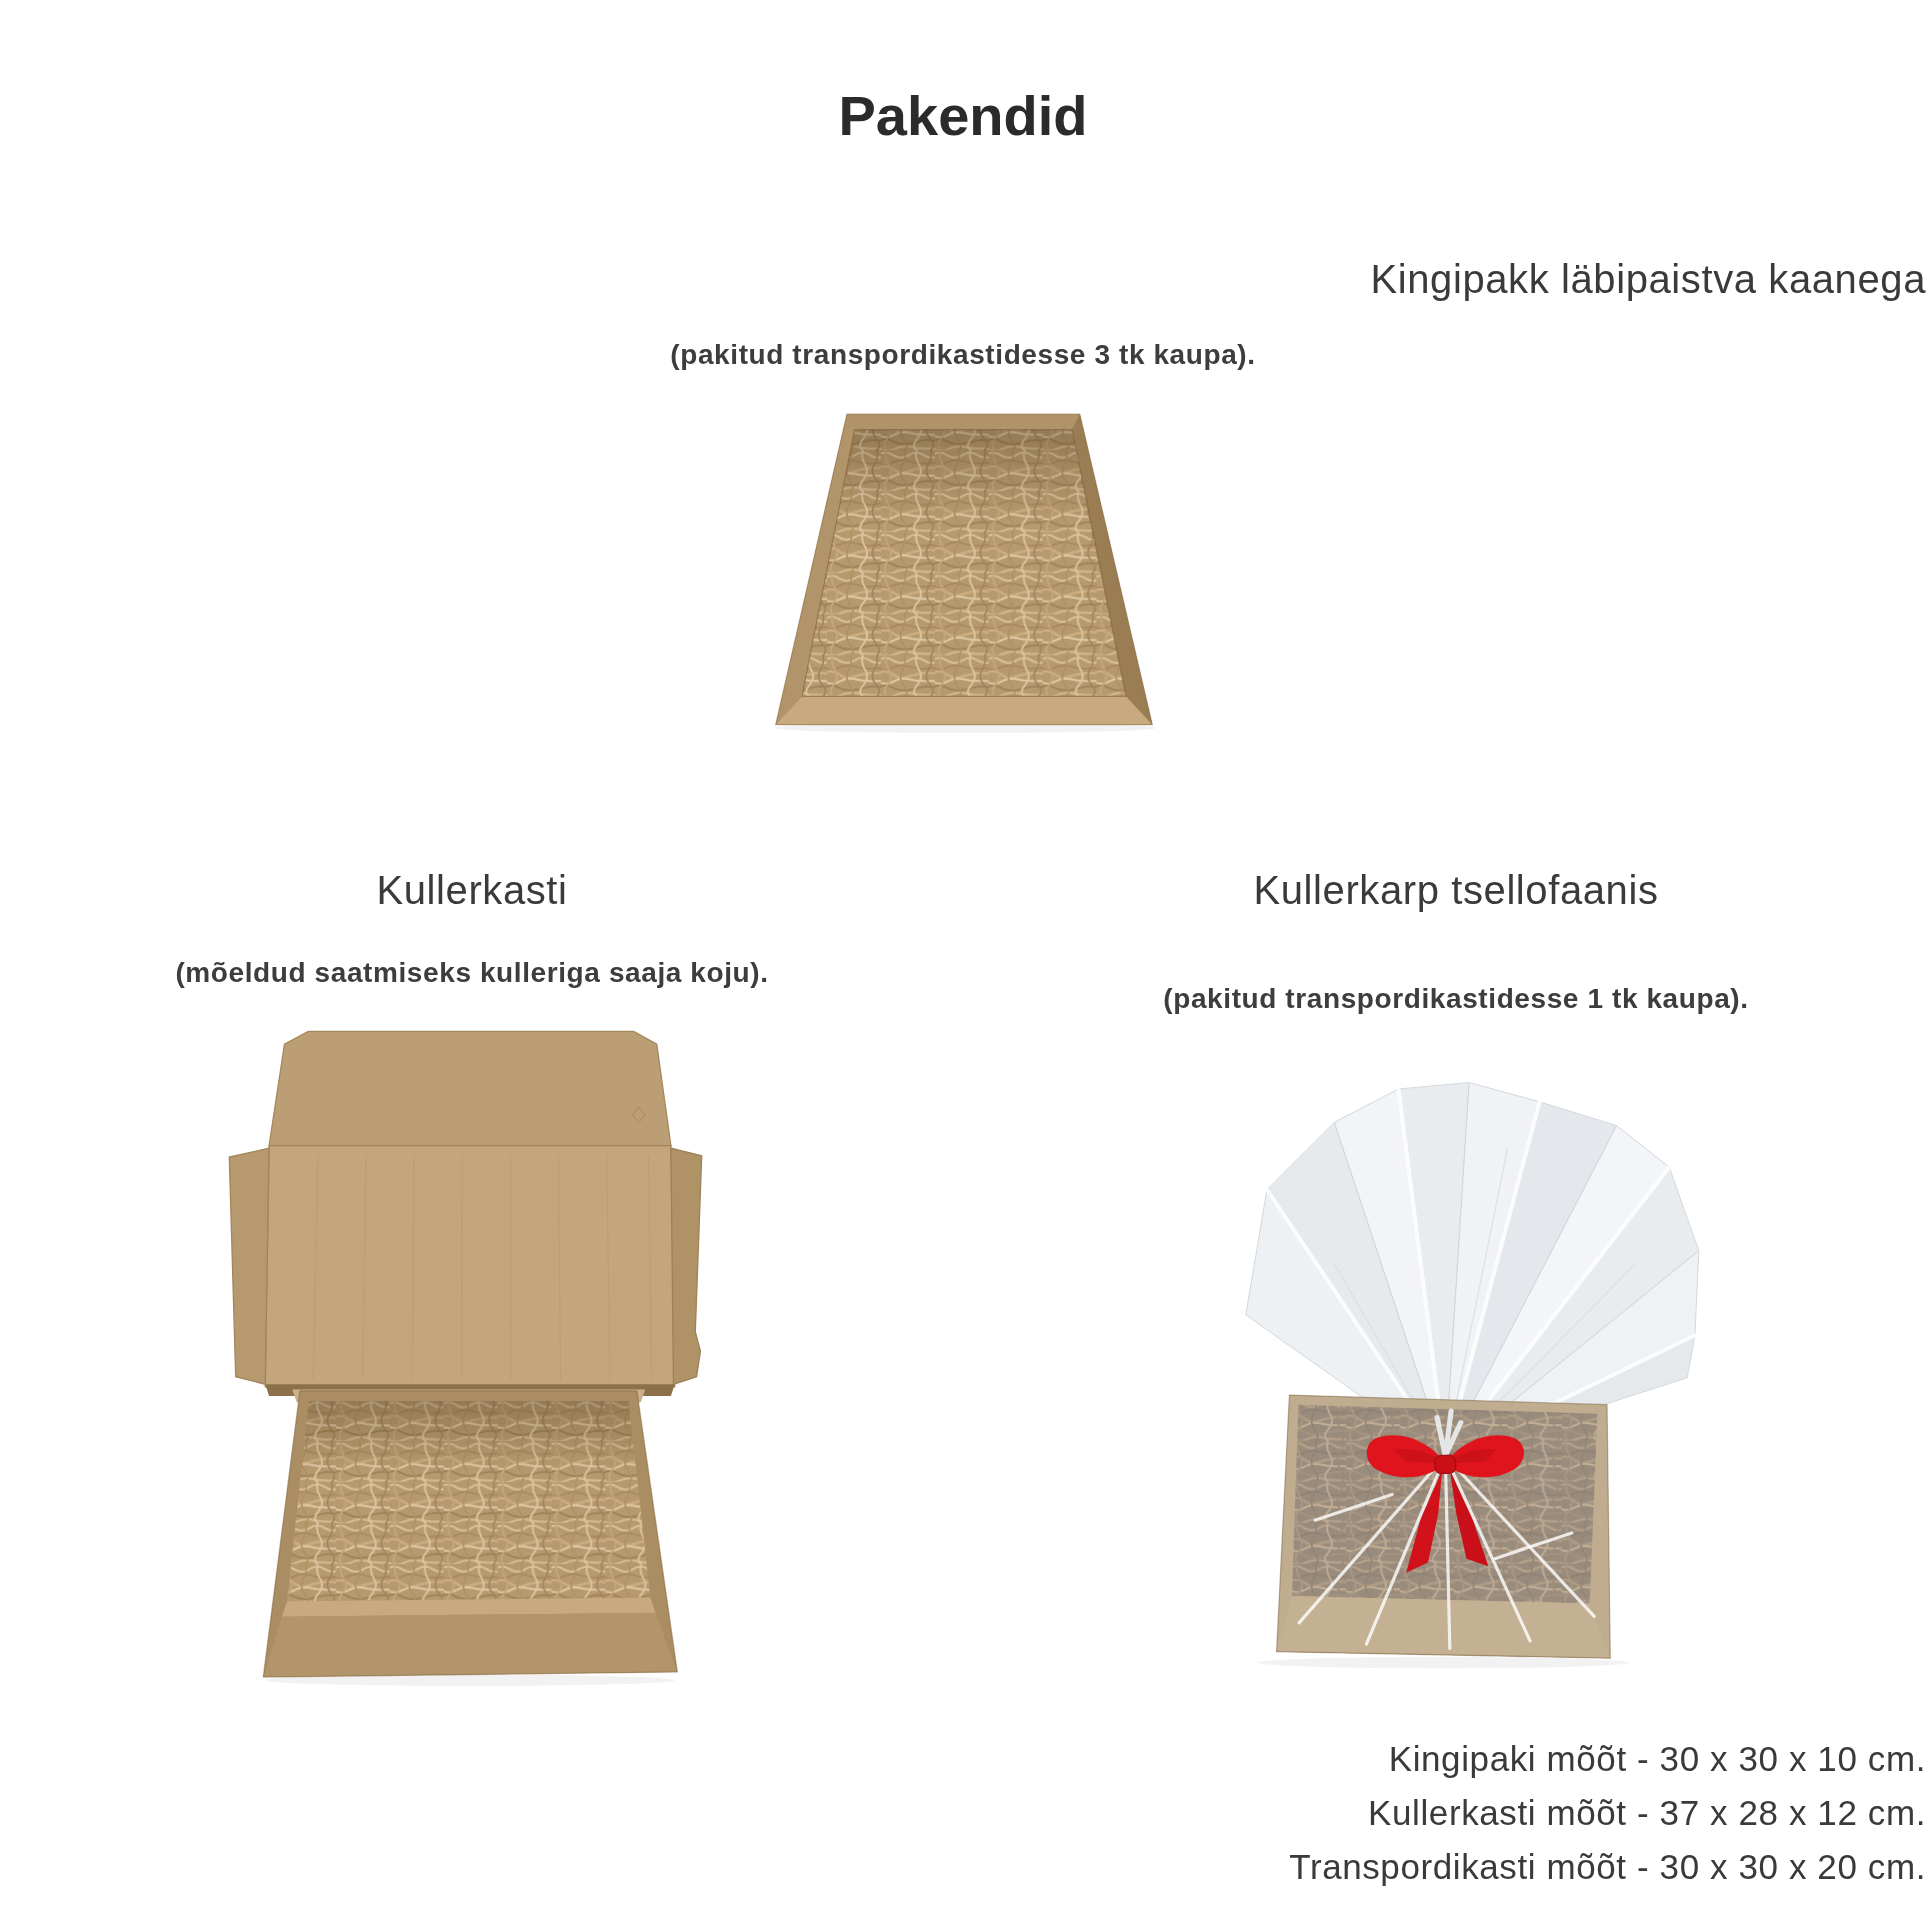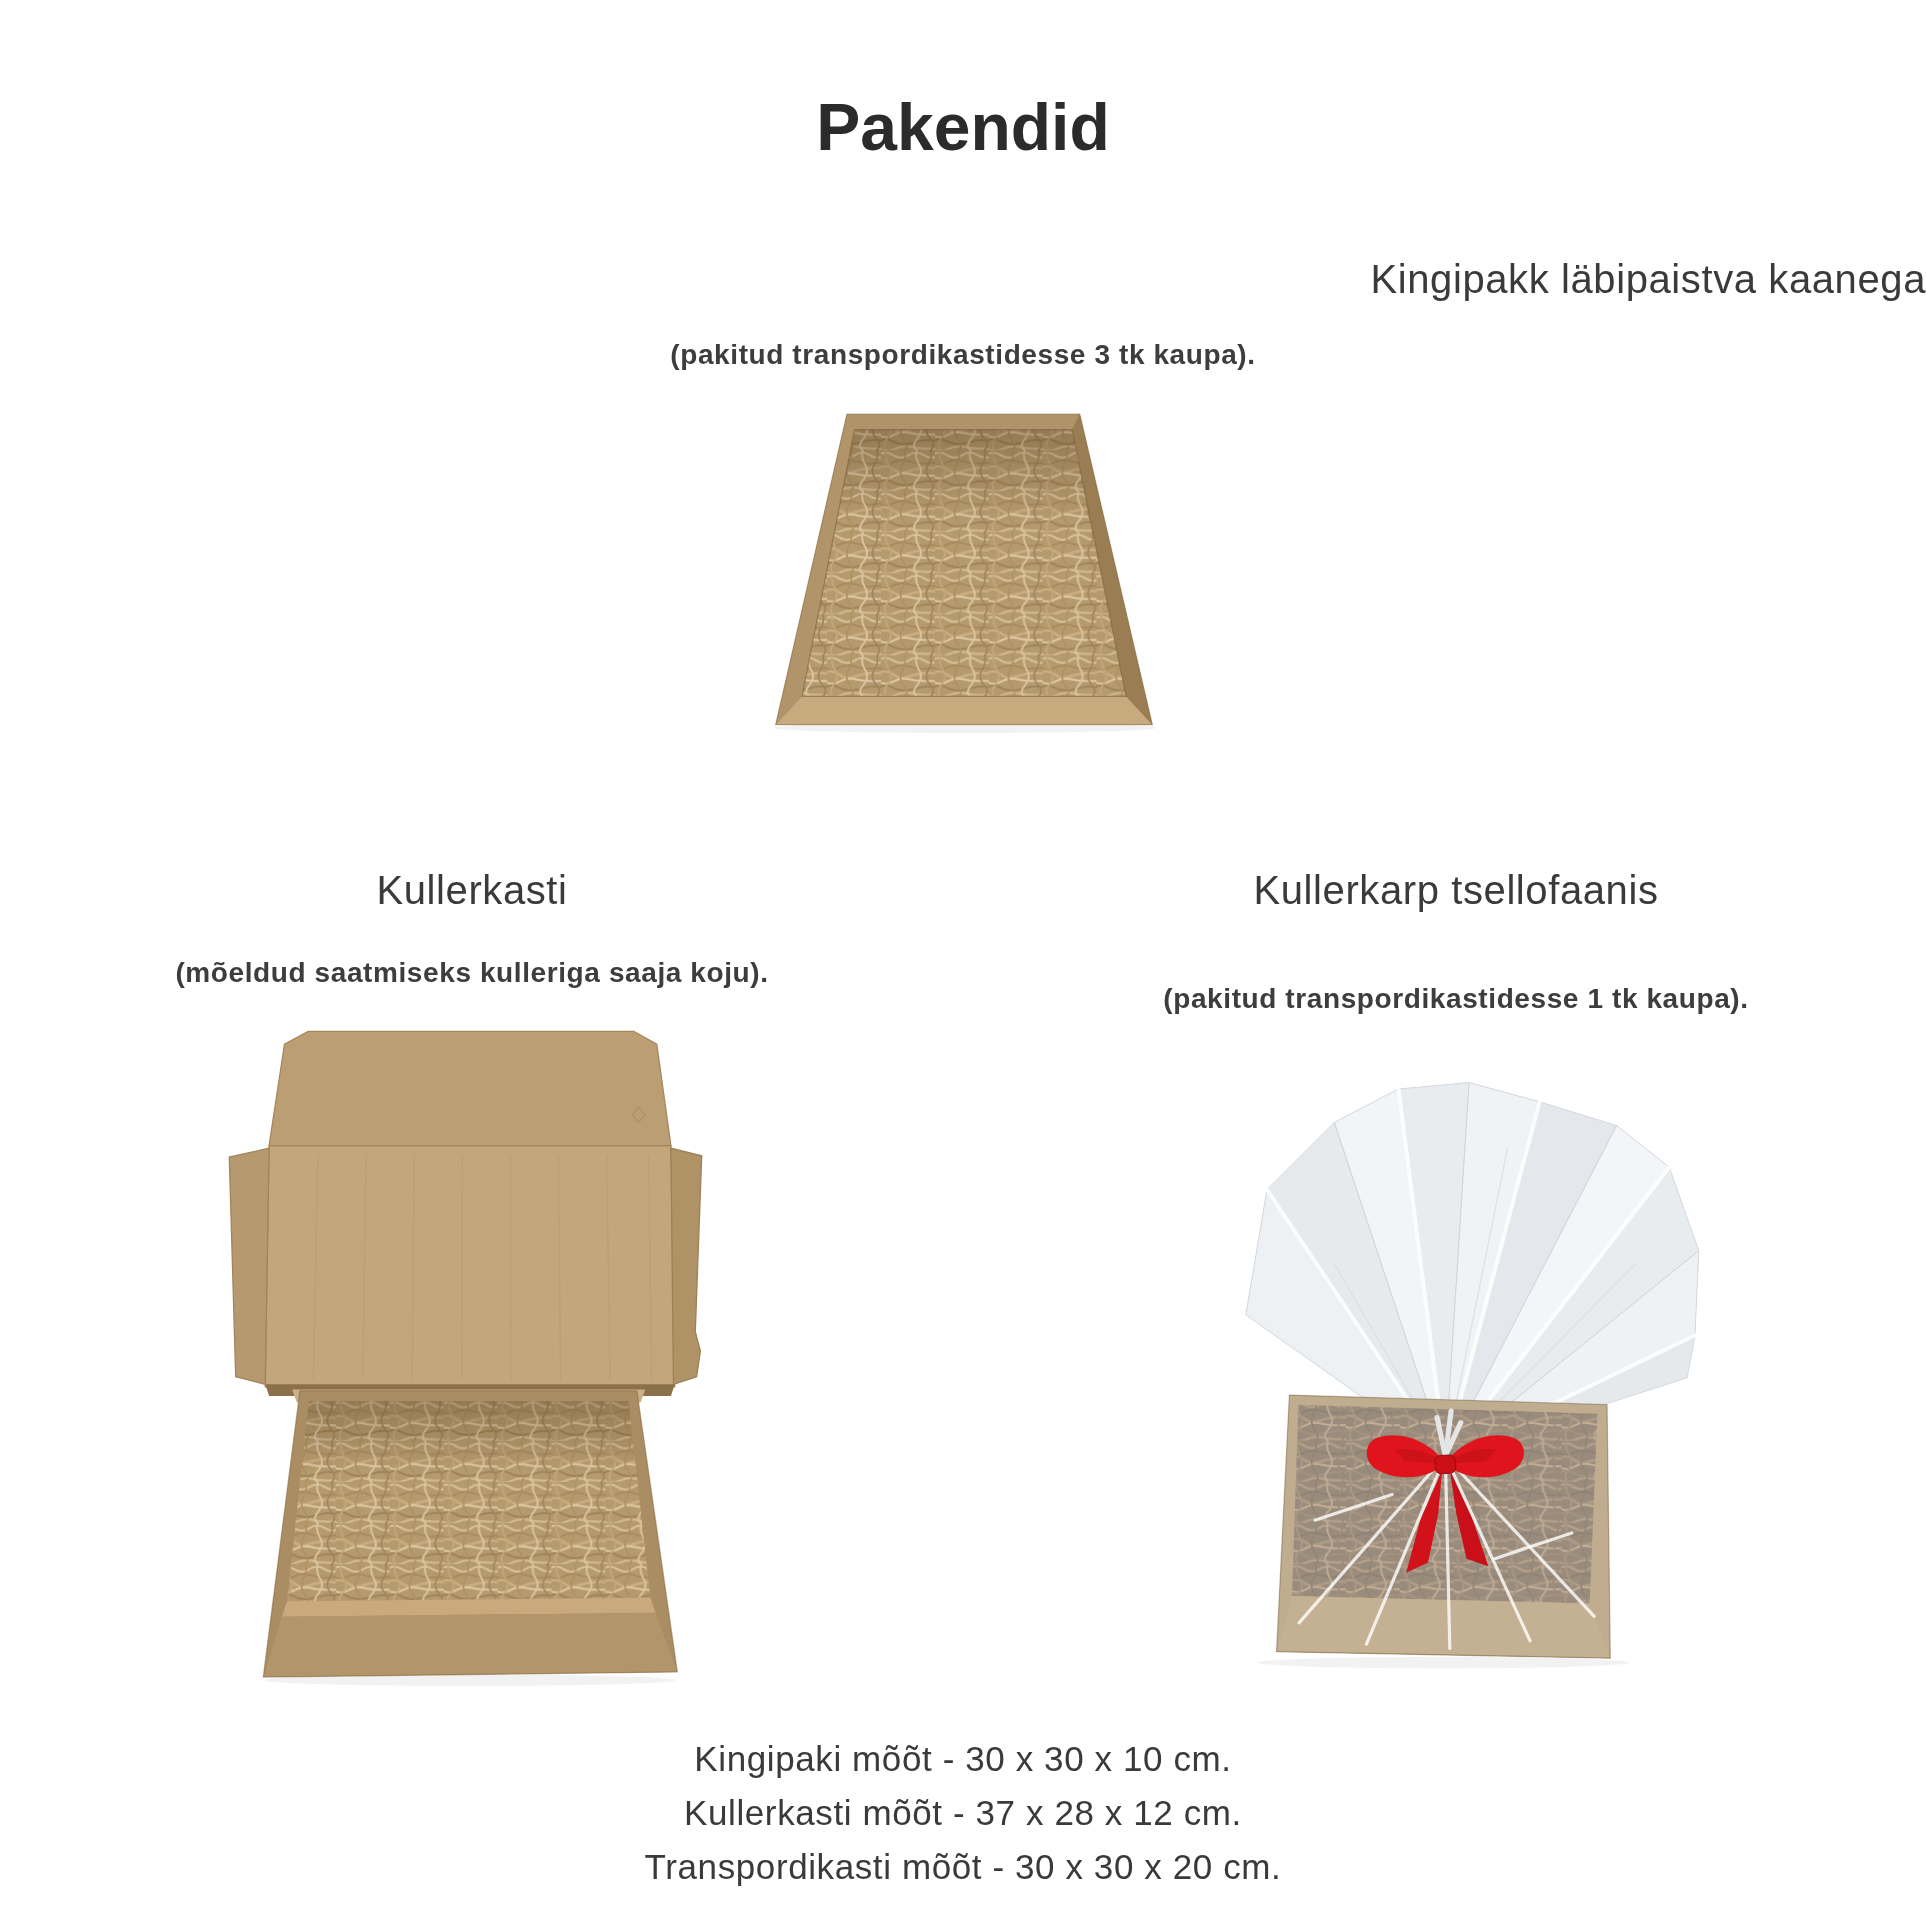--- a/index.html
+++ b/index.html
@@ -7,21 +7,21 @@
     position:relative;
     width:1926px;height:1926px;
     background:#ffffff;
     font-family:"Liberation Sans","DejaVu Sans",sans-serif;
     color:#3a3a3a;
     overflow:hidden;
   }
   .page-title{
     position:absolute;top:50px;left:0;width:100%;
     text-align:center;
-    font-size:66px;font-weight:800;line-height:1;
+    font-size:56px;font-weight:800;line-height:1;
     letter-spacing:0;color:#2b2b2b;
   }
   .sec-heading{
     position:absolute;margin:0;
     text-align:center;
     font-size:40px;font-weight:400;line-height:1;
     letter-spacing:0.6px;color:#3a3a3a;
   }
   .sec-note{
     position:absolute;margin:0;
@@ -34,21 +34,21 @@
   .h-courier{top:870px;left:87px;width:770px;}
   .n-courier{top:959px;left:87px;width:770px;}
   .h-cello{top:870px;left:1071px;width:770px;}
   .n-cello{top:985px;left:1071px;width:770px;}
   .photo{position:absolute;display:block;}
   .photo-gift{left:773px;top:409px;}
   .photo-courier{left:228px;top:1030px;}
   .photo-cello{left:1238px;top:1071px;}
   .dims{
     position:absolute;top:1732px;left:0;width:100%;
-    text-align:center;
+    text-align:right;
   }
   .dims p{
     margin:0;
     font-size:35px;line-height:54px;font-weight:400;
     letter-spacing:0.6px;color:#3a3a3a;
   }
   .defs-holder{position:absolute;width:0;height:0;overflow:hidden;}
 </style>
 </head>
 <body>

